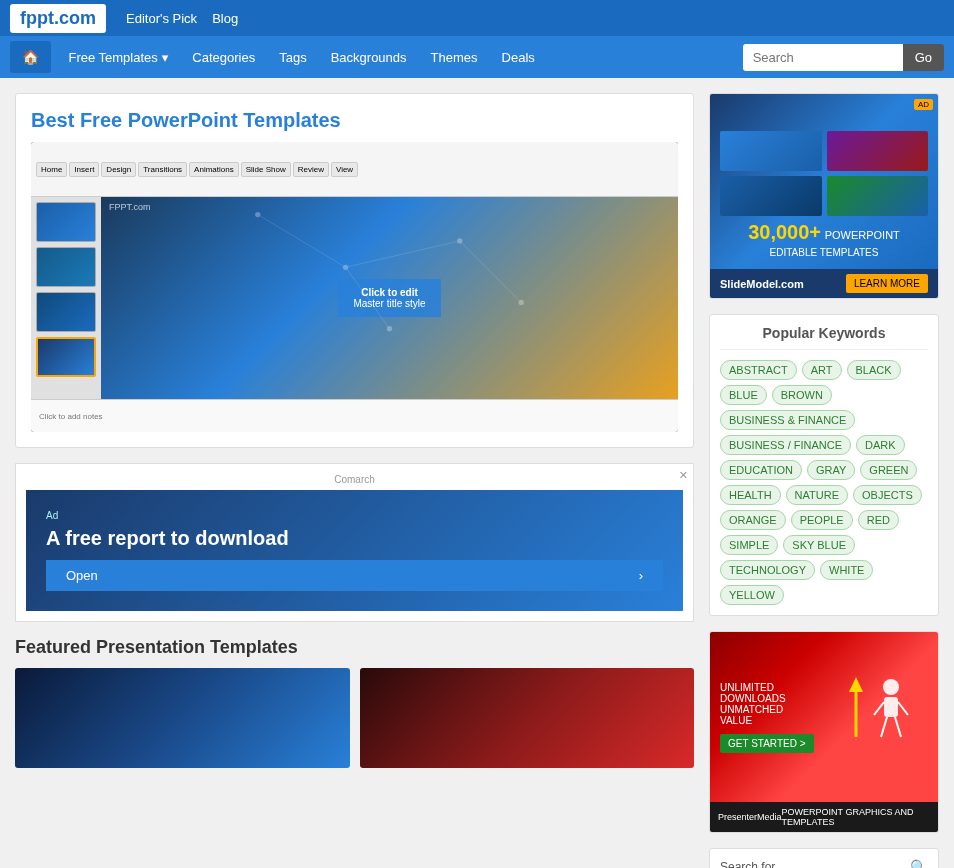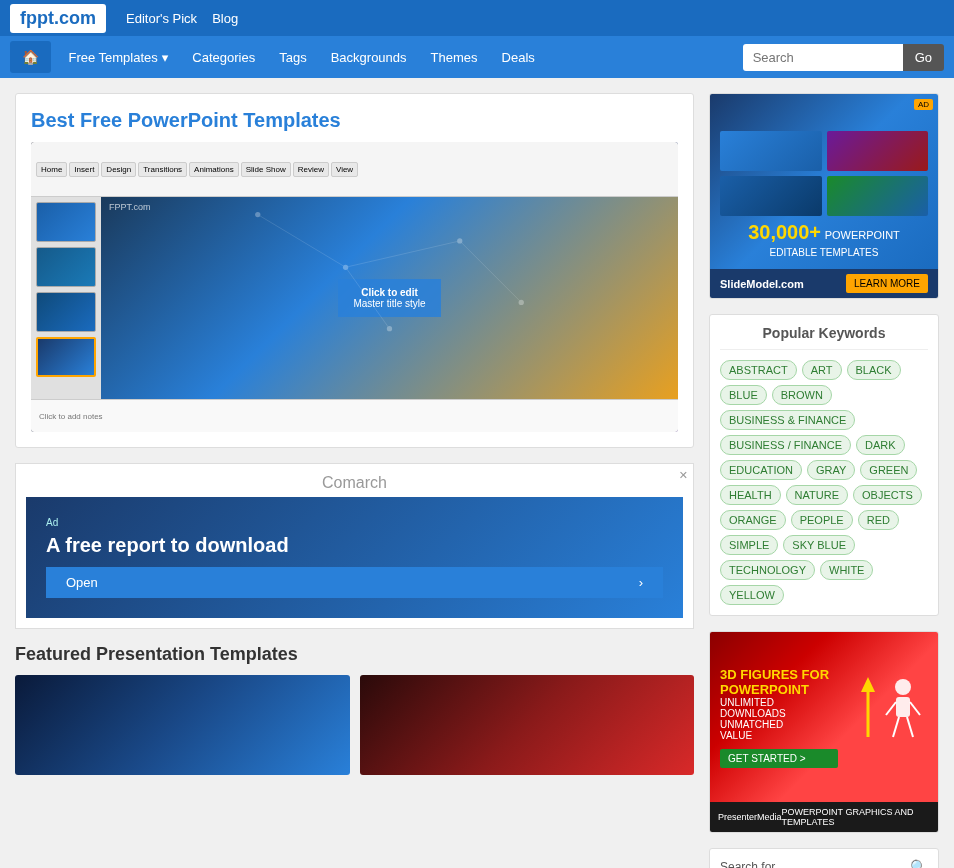--- a/index.html
+++ b/index.html
@@ -196,21 +196,21 @@
     
     #ad-section {
       background: white;
       border: 1px solid #ddd;
       padding: 10px;
       margin-bottom: 15px;
       text-align: center;
       position: relative;
     }
     .ad-label {
-      font-size: 16px;
+      font-size: 10px;
       color: #999;
       margin-bottom: 5px;
     }
     .ad-close {
       position: absolute;
       top: 5px;
       right: 5px;
       font-size: 11px;
       color: #999;
       cursor: pointer;
@@ -542,21 +542,20 @@
           <span class="keyword-tag">SKY BLUE</span>
           <span class="keyword-tag">TECHNOLOGY</span>
           <span class="keyword-tag">WHITE</span>
           <span class="keyword-tag">YELLOW</span>
         </div>
     </div>
 
     <div class="sidebar-ad2">
       <div class="sidebar-ad2-inner">
         <div class="ad2-text">
-          <div class="ad2-title">3D FIGURES FOR POWERPOINT</div>
           <div class="ad2-sub">UNLIMITED</div>
           <div class="ad2-sub">DOWNLOADS</div>
           <div class="ad2-sub">UNMATCHED</div>
           <div class="ad2-sub">VALUE</div>
           <div style="margin-top:8px;background:#1a8a2a;color:white;padding:4px 8px;font-size:10px;border-radius:2px;cursor:pointer;">GET STARTED &gt;</div>
         </div>
 
         <div style="position:relative;flex:1;display:flex;align-items:center;justify-content:center;">
           <svg width="80" height="100" viewBox="0 0 80 100">
 

